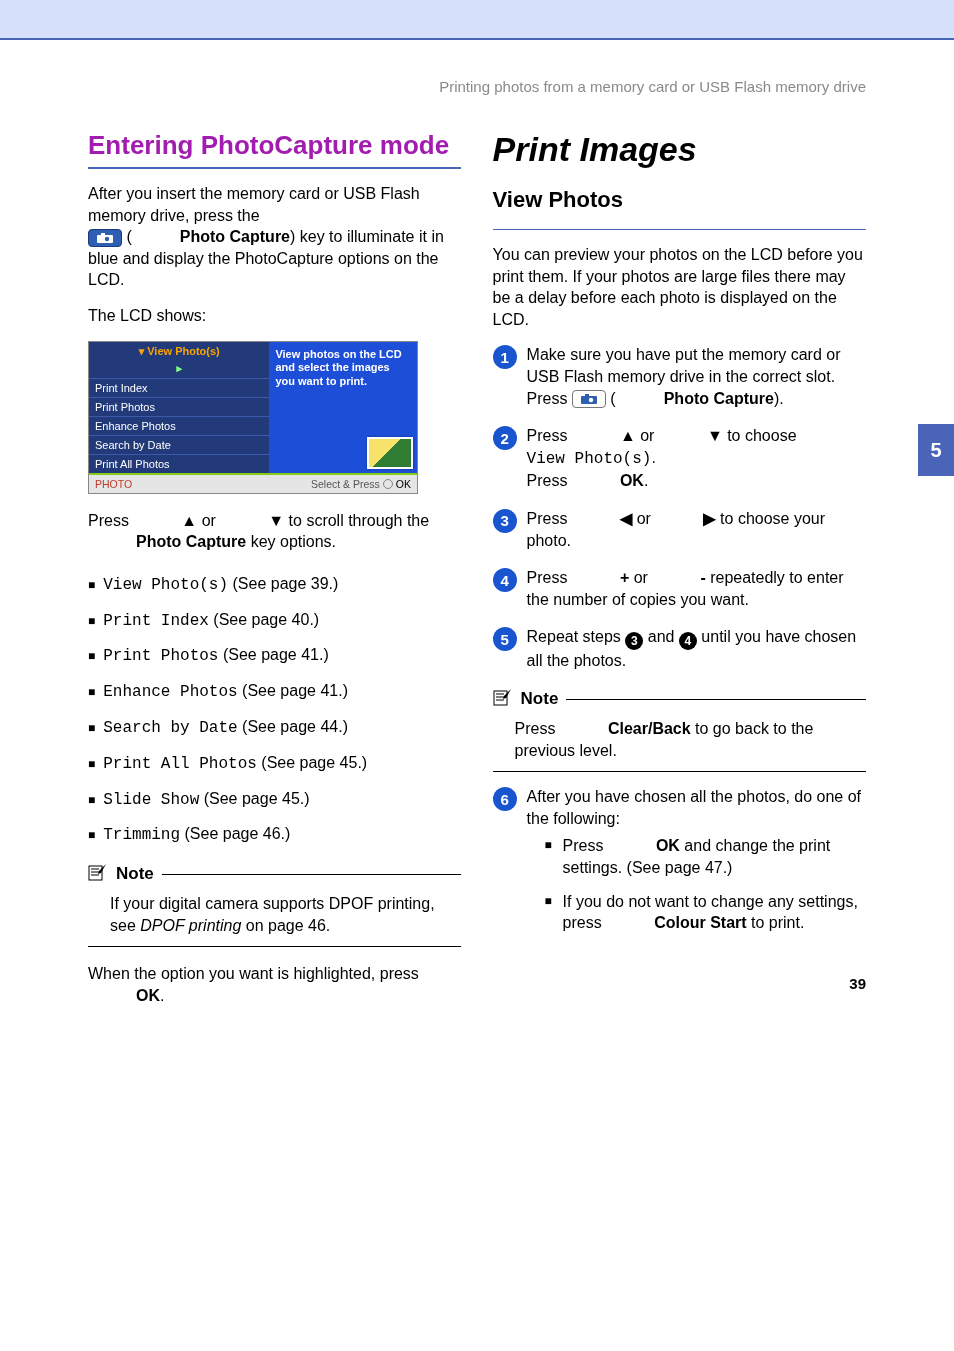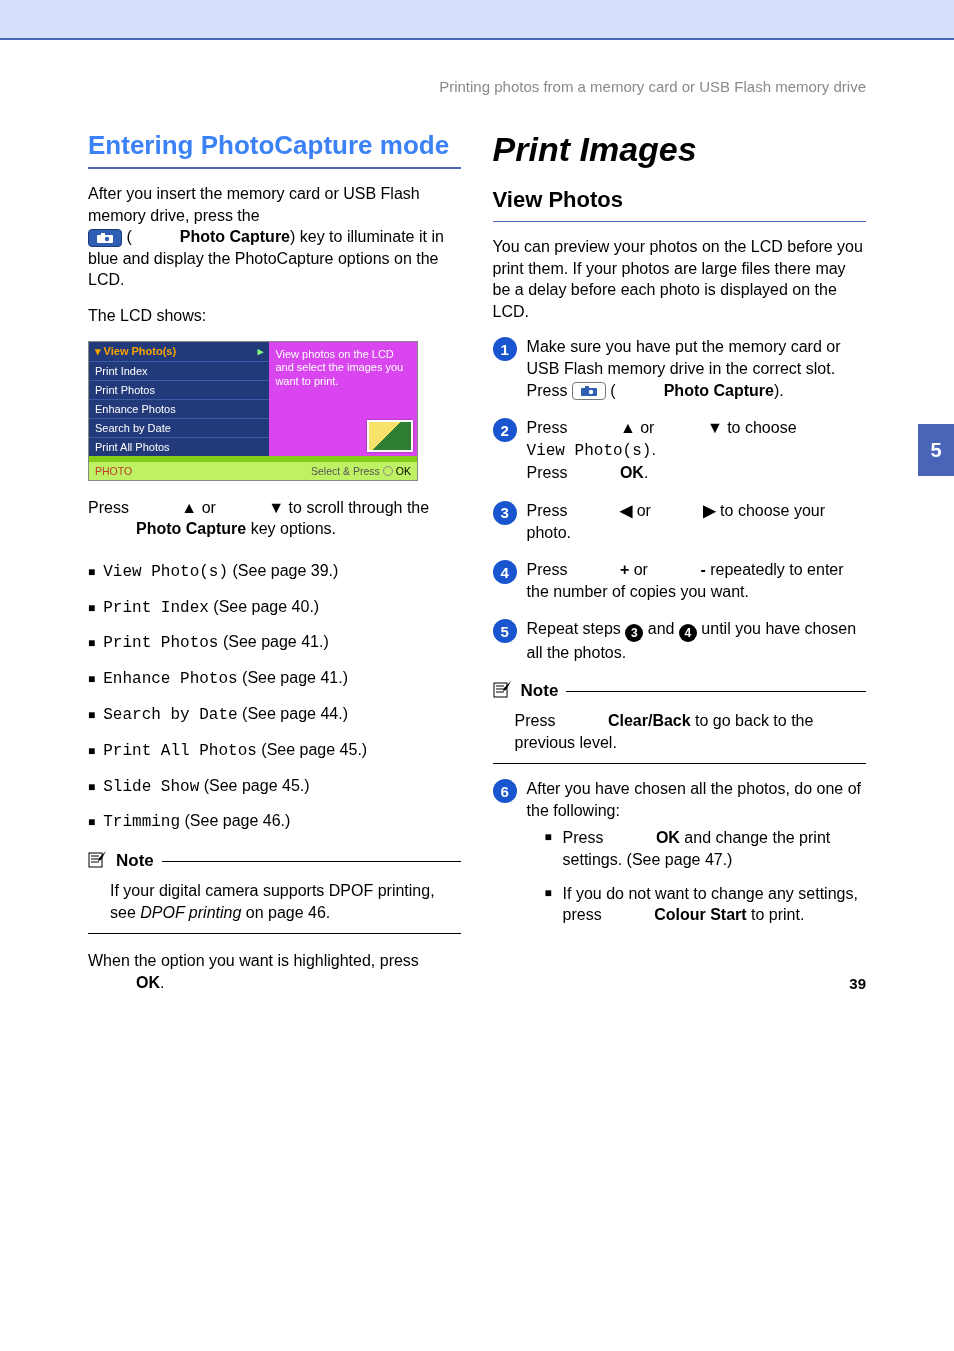--- a/index.html
+++ b/index.html
@@ -5,25 +5,25 @@
   * { box-sizing: border-box; margin: 0; padding: 0; }
   html, body { width: 954px; height: 1351px; font-family: Arial, Helvetica, sans-serif; background: #fff; color: #000; }
   .page { width: 954px; height: 1022px; position: relative; background: #fff; }
   .top-band { position: absolute; top: 0; left: 0; right: 0; height: 38px; background: #d6e0fa; }
   .top-rule { position: absolute; top: 38px; left: 0; right: 0; height: 2px; background: #4a64b8; }
   .header-text { position: absolute; top: 78px; left: 0; right: 88px; text-align: right; color: #8a8a8a; font-size: 15px; }
   .content { position: absolute; top: 130px; left: 88px; right: 88px; bottom: 60px; }
   .col { width: 48%; }
   .col-left { float: left; }
   .col-right { float: right; }
-  h1.sec { font-size: 26px; font-weight: bold; color: #3b82f6; margin-bottom: 6px; }
+  h1.sec { font-size: 26px; font-weight: bold; color: #a21caf; margin-bottom: 6px; }
   h1.big { font-size: 34px; font-weight: bold; margin-bottom: 18px; font-style: italic; }
   .rule-blue { height: 2px; background: #4a64b8; margin-bottom: 14px; }
   .rule-blue-thin { height: 1px; background: #4a64b8; margin-bottom: 14px; }
-  h2.sub { font-size: 22px; font-weight: bold; margin-bottom: 8px; }
+  h2.sub { font-size: 22px; font-weight: bold; margin-bottom: 16px; }
   p { font-size: 16px; line-height: 1.35; margin-bottom: 14px; }
   .mono { font-family: "Courier New", Courier, monospace; }
   .key-badge {
     display: inline-block; vertical-align: middle;
     background: #2e5fb3; border: 1px solid #1a3a7a; border-radius: 4px;
     padding: 1px 5px; line-height: 0;
   }
   .key-badge.white { background: #fff; border: 1px solid #777; }
   .key-badge svg { display: block; }
   .opt-list { list-style: none; margin-top: 2px; }
@@ -54,34 +54,34 @@
   }
   .lcd {
     width: 330px; border: 1px solid #888; margin: 4px 0 16px 0; font-size: 0; background: #fff;
   }
   .lcd-row { display: flex; }
   .lcd-menu { width: 55%; background: #223a7a; }
   .lcd-menu-item {
     color: #fff; font-size: 11px; padding: 3px 6px; border-bottom: 1px solid #3a5aaa;
     display: flex; align-items: center; gap: 4px;
   }
-  .lcd-menu-item.selected { color: #f7a400; font-weight: bold; display:flex; justify-content:space-between; }
+  .lcd-menu-item.selected { color: #f7a400; font-weight: bold; display:flex; justify-content:space-between;flex-direction:column; }
   .lcd-desc {
-    width: 45%; background: #d946ef; color: #fff; font-size: 11px; font-weight: normal;
+    width: 45%; background: #1d4ed8; color: #fff; font-size: 11px; font-weight: bold;
     padding: 6px 6px; position: relative; line-height: 1.25;
   }
   .lcd-thumb {
     position: absolute; right: 4px; bottom: 4px; width: 46px; height: 32px;
     background: linear-gradient(135deg, #f7e26b 0 45%, #2e7d32 45% 100%);
     border: 2px solid #fff; box-shadow: 0 0 2px rgba(0,0,0,.4);
   }
   .lcd-footer {
     display: flex; justify-content: space-between; align-items: flex-end;
-    background: #bef264; color: #c0392b; font-size: 10.5px; padding: 3px 6px;
-    border-top: 6px solid #84cc16;
+    background: #e5e5e5; color: #c0392b; font-size: 10.5px; padding: 3px 6px;
+    border-top: 2px solid #84cc16;
   }
   .lcd-footer .ok {
     display: inline-flex; align-items: center; gap: 3px; color: #555;
   }
   .lcd-footer .ok-circle {
     width: 10px; height: 10px; border-radius: 50%; border: 1px solid #888; display: inline-block;
   }
   .side-tab {
     position: absolute; right: 0; top: 424px; width: 36px; height: 52px;
     background: #4a64b8; color: #fff; display: flex; align-items: center; justify-content: center;

